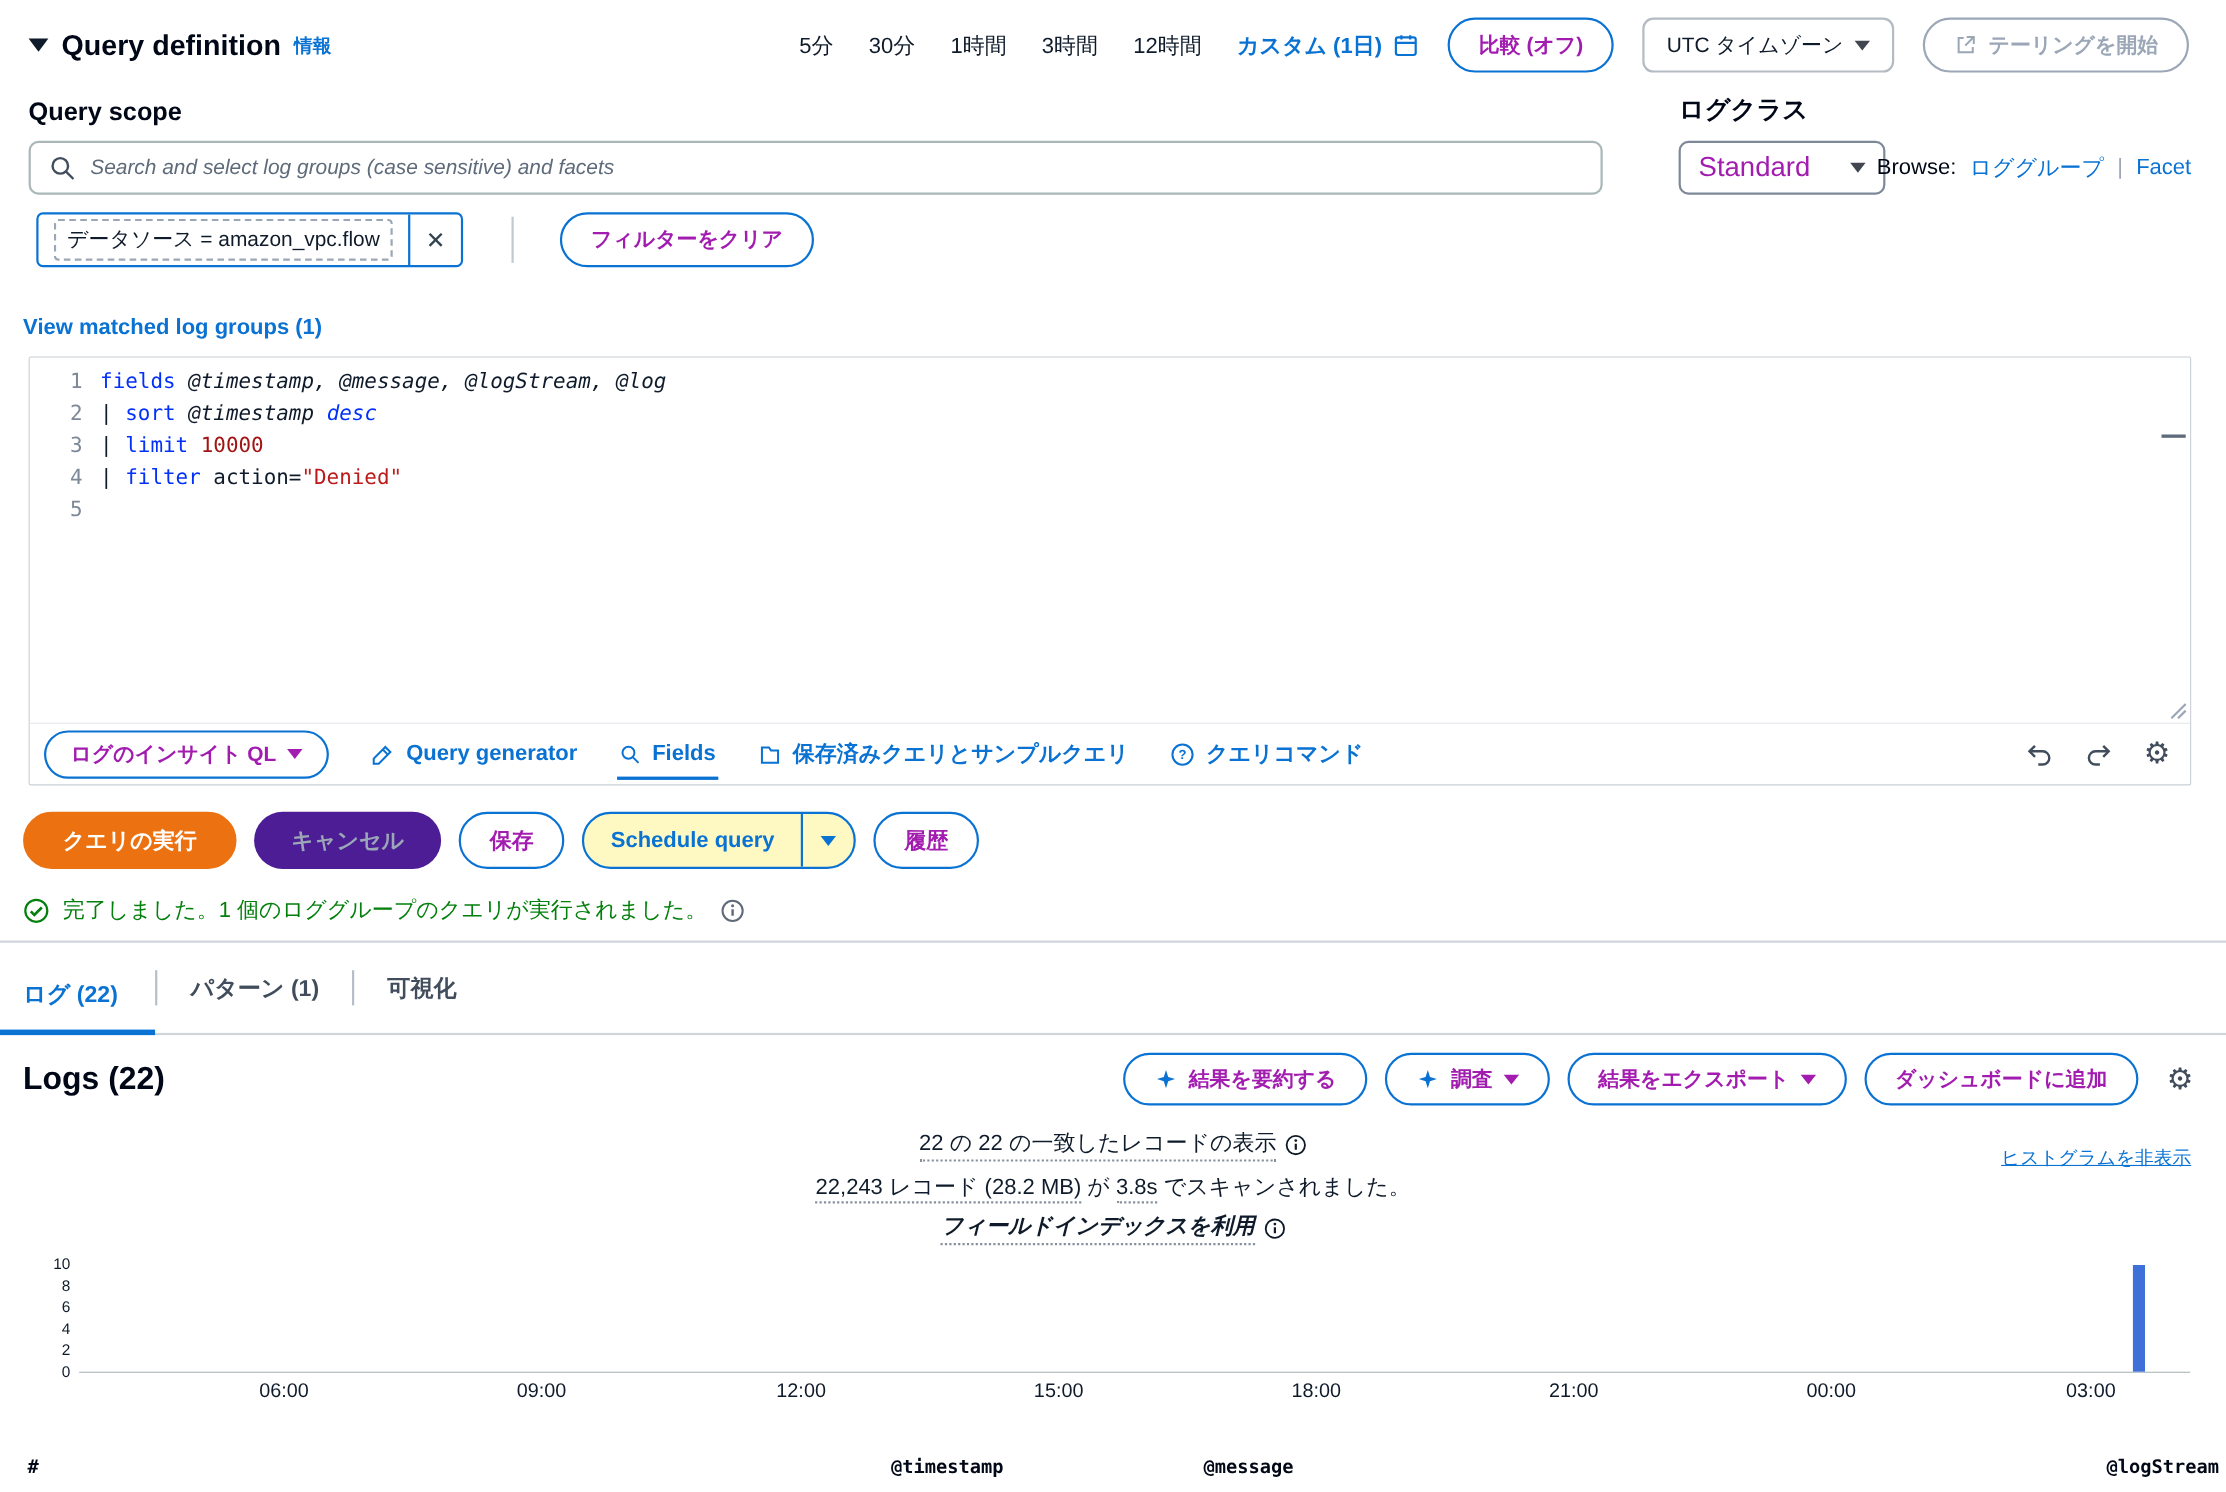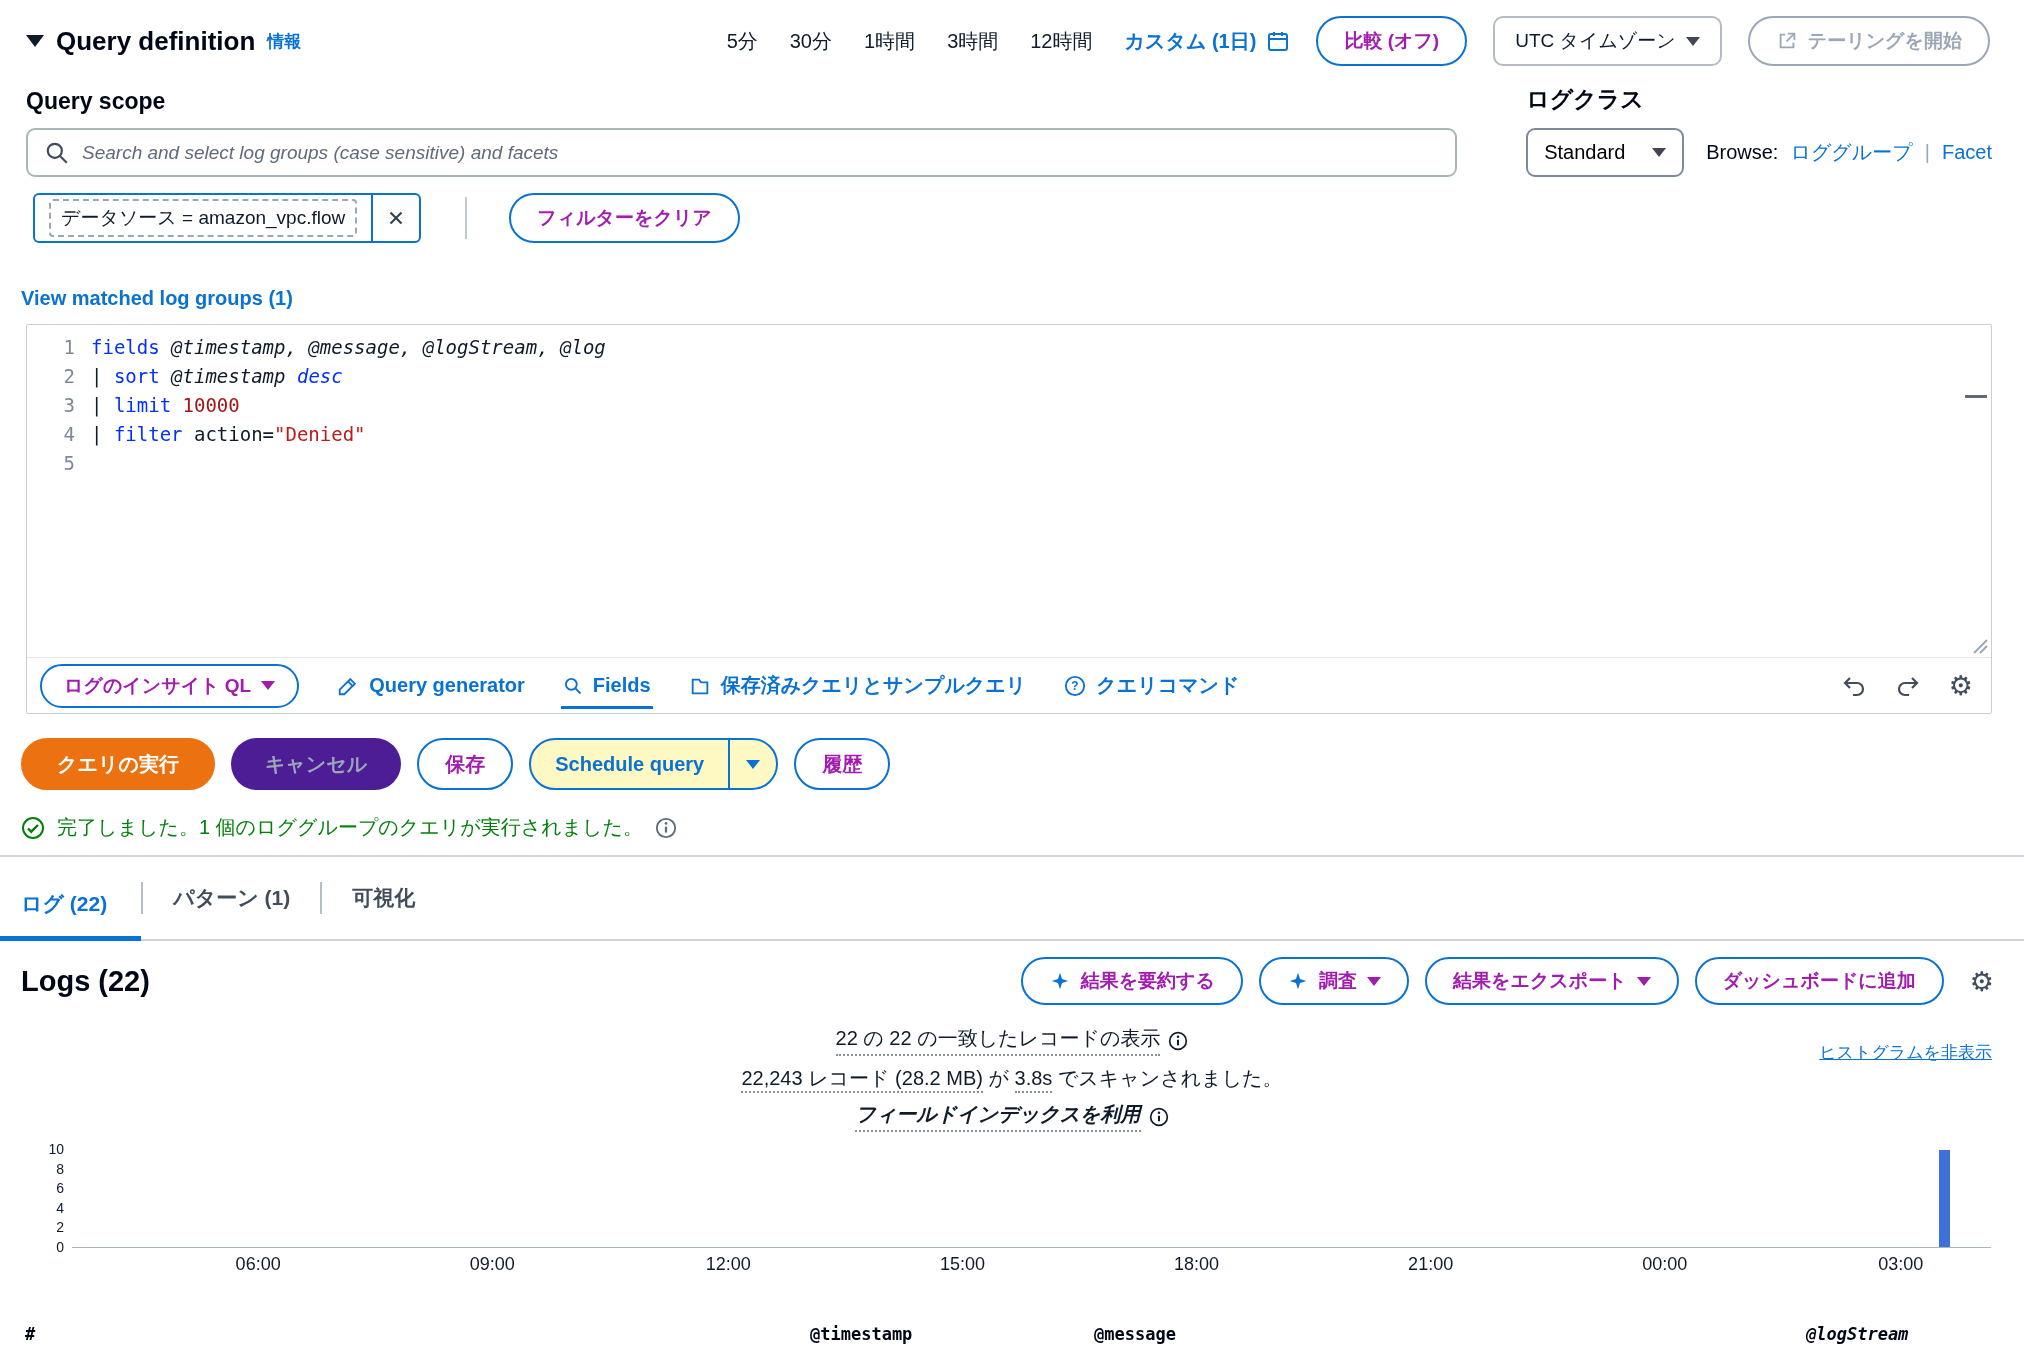--- a/index.html
+++ b/index.html
@@ -44,21 +44,21 @@
   .search-box { position:relative; height:49px; }
   .search-box input {
     width:100%; height:49px; border:2px solid #aab7b8; border-radius:9px;
     padding:0 16px 0 54px; font-size:19px; font-family:inherit; color:#0f1b2a; outline:none;
   }
   .search-box input::placeholder { font-style:italic; color:#5f6b7a; }
   .search-icn { position:absolute; left:18px; top:12px; }
 
   .logclass-col { width:158px; margin-right:22px;margin-left:42px; }
   .logclass-col .scope-label { margin-bottom:13px; }
-  .select-btn { width:158px; height:49px; border:2px solid #7d8998; border-radius:9px; background:#fff; display:flex; align-items:center; justify-content:space-between; padding:0 16px; font-size:20px; color:#000000; cursor:pointer; }
+  .select-btn { width:188px; height:49px; border:2px solid #7d8998; border-radius:9px; background:#fff; display:flex; align-items:center; justify-content:space-between; padding:0 16px; font-size:25px; color:#a21caf; cursor:pointer; }
 
   .browse-col { display:flex; align-items:center; height:49px; gap:12px; font-size:20px; white-space:nowrap; }
   .browse-label { color:#000716; }
   .browse-link { color:#0972d3; text-decoration:none; cursor:pointer; }
   .browse-sep { color:#9ba7b6; font-size:20px; }
 
   
   .filter-row { display:flex; align-items:center; padding:16px 0 0 33px; gap:0; }
   .filter-tag { display:flex; align-items:stretch; border:2px solid #0972d3; border-radius:6px; height:50px; }
   .filter-tag-text { display:flex; align-items:center; padding:0 14px; }
@@ -473,14 +473,14 @@
       <span class="x-lab" style="left:83.0%">00:00</span>
       <span class="x-lab" style="left:95.3%">03:00</span>
     </div>
   </div>
 </section>
 
 <div class="table-header">
   <span class="th-col" style="left:25px;">#</span>
   <span class="th-col" style="left:810px;">@timestamp</span>
   <span class="th-col" style="left:1094px;">@message</span>
-  <span class="th-col" style="left:1806px;font-style:italic;">@logStream</span>
+  <span class="th-col" style="left:1915px;">@logStream</span>
 </div>
 
 </body></html>

